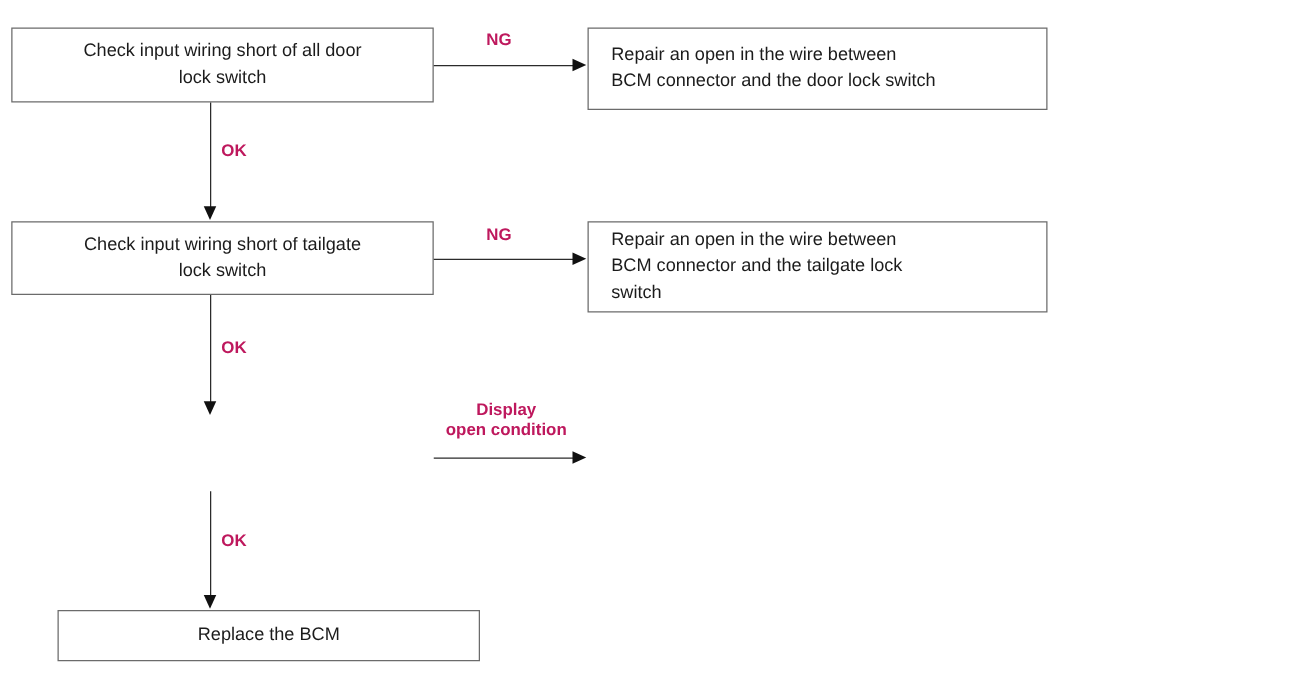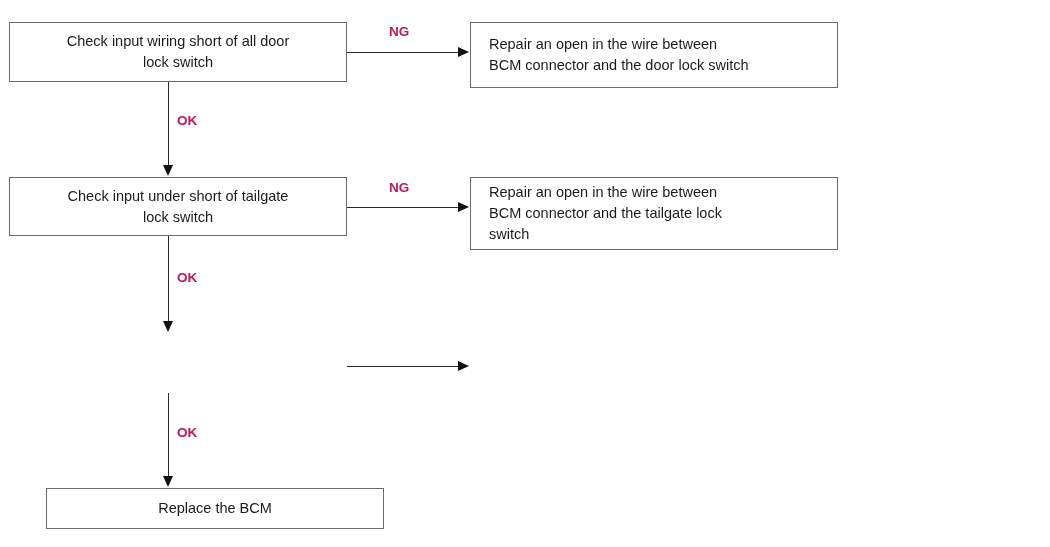--- a/index.html
+++ b/index.html
@@ -105,21 +105,21 @@
 
   <div class="hline" style="left:347px; top:52px; width:112px;"></div>
   <div class="arrow-right" style="left:458px; top:47px;"></div>
   <div class="edge-label" style="left:389px; top:24px;">NG</div>
 
   <div class="vline" style="left:168px; top:82px; height:84px;"></div>
   <div class="arrow-down" style="left:163px; top:165px;"></div>
   <div class="edge-label" style="left:177px; top:113px;">OK</div>
 
   <div class="node center" style="left:9px; top:177px; width:338px; height:59px;">
-    <span class="txt">Check input under short of tailgate
+    <span class="txt">Check input wiring short of tailgate
 lock switch</span>
   </div>
 
   <div class="node left" style="left:470px; top:177px; width:368px; height:73px;">
     <span class="txt">Repair an open in the wire between
 BCM connector and the tailgate lock
 switch</span>
   </div>
 
   <div class="hline" style="left:347px; top:207px; width:112px;"></div>
@@ -127,20 +127,22 @@
   <div class="edge-label" style="left:389px; top:180px;">NG</div>
 
   <div class="vline" style="left:168px; top:236px; height:86px;"></div>
   <div class="arrow-down" style="left:163px; top:321px;"></div>
   <div class="edge-label" style="left:177px; top:270px;">OK</div>
 
 
 
   <div class="hline" style="left:347px; top:366px; width:112px;"></div>
   <div class="arrow-right" style="left:458px; top:361px;"></div>
+  <div class="edge-label ctr" style="left:335px; top:320px; width:140px;">Display
+open condition</div>
 
   <div class="vline" style="left:168px; top:393px; height:83px;"></div>
   <div class="arrow-down" style="left:163px; top:476px;"></div>
   <div class="edge-label" style="left:177px; top:425px;">OK</div>
 
   <div class="node center" style="left:26px; top:488px; width:338px; height:41px;margin-left:20px;">
     <span class="txt">Replace the BCM</span>
   </div>
 
 </div>

